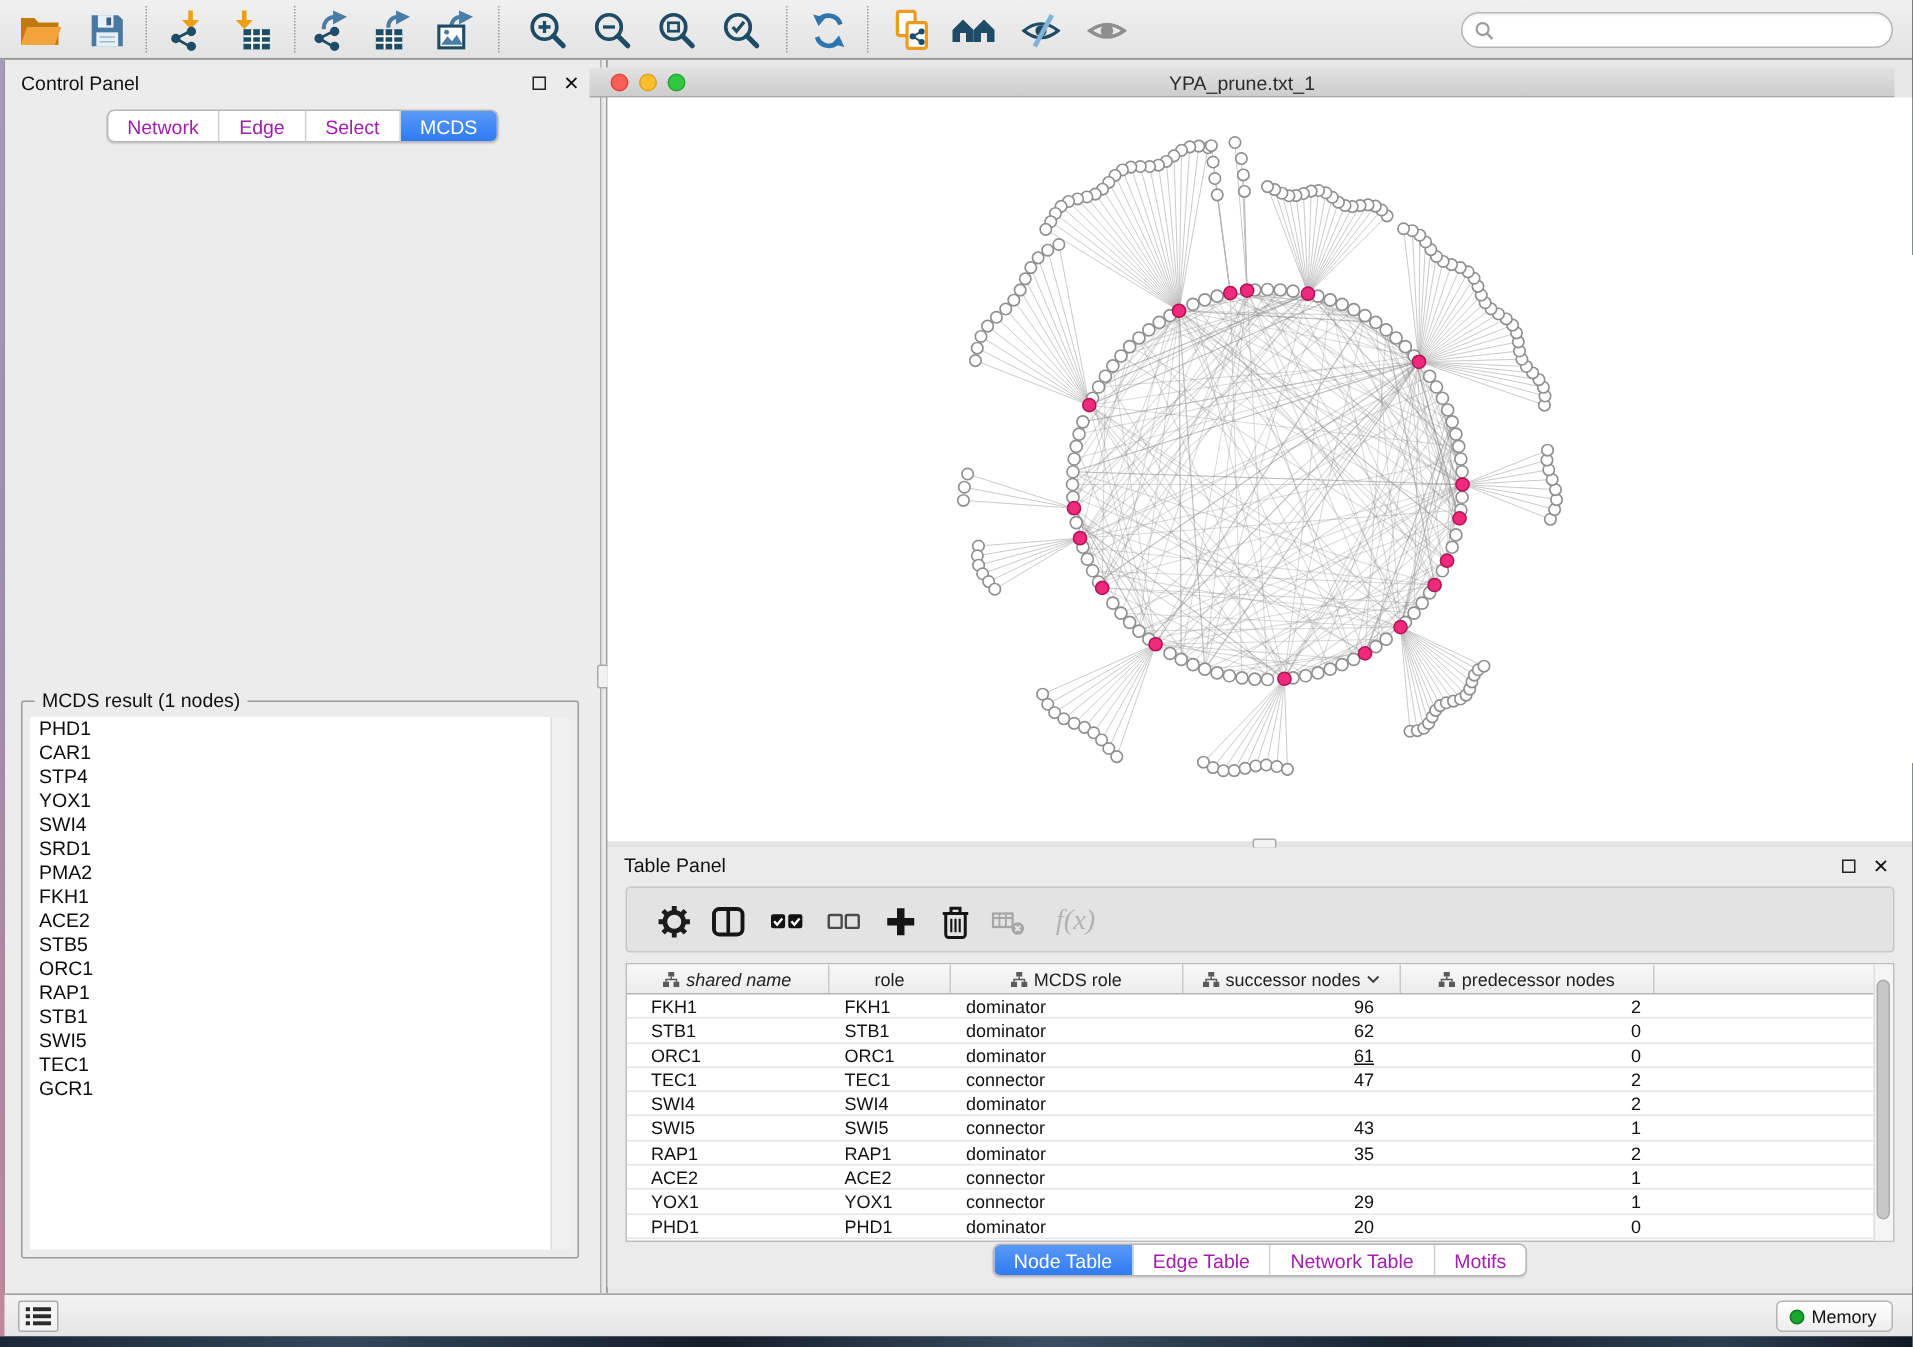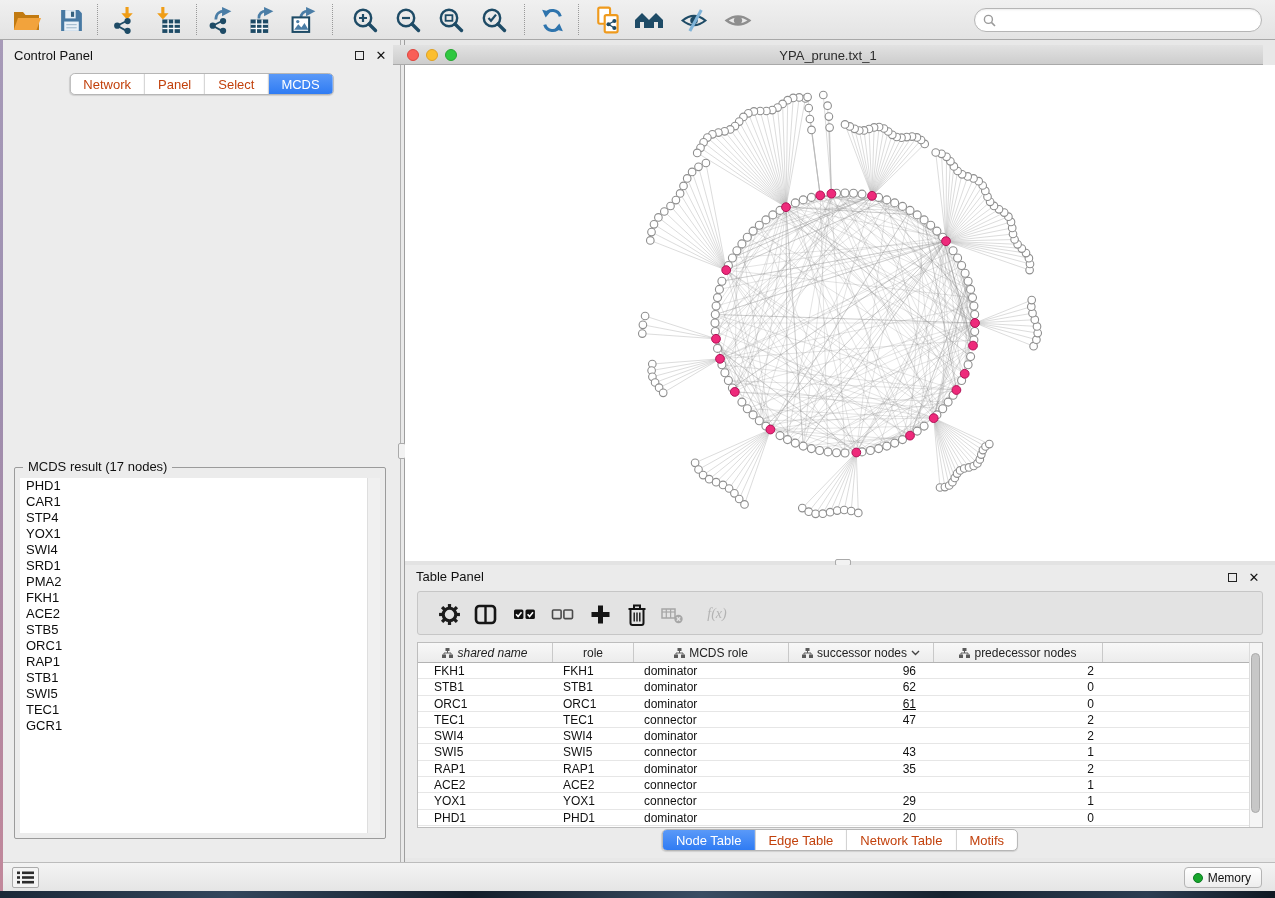--- a/index.html
+++ b/index.html
@@ -29,21 +29,21 @@
 
   
   .cpanel { position:absolute; left:3px; top:40px; width:397px; height:822px; background:#ececec; }
   .panel-title { position:absolute; left:11px; top:8px; font-size:13px; color:#111; }
   .wbtn { position:absolute; top:8px; width:14px; height:14px; display:flex; align-items:center; justify-content:center; cursor:pointer; }
   .float-glyph { width:9px; height:9px; border:1.5px solid #222; }
   .close-glyph { font-size:13px; font-weight:bold; color:#111; line-height:1; }
 
   .segbar { position:absolute; display:flex; background:#fff; border:1px solid #b6b6b6; border-radius:5px;
     overflow:hidden; height:22px; box-shadow:0 1px 1px rgba(0,0,0,.12); }
-  .seg { padding:0 13px; line-height:21px; font-size:13px; color:#c2410c; border-left:1px solid #cfcfcf; cursor:pointer; white-space:nowrap; }
+  .seg { padding:0 13px; line-height:21px; font-size:13px; color:#a21caf; border-left:1px solid #cfcfcf; cursor:pointer; white-space:nowrap; }
   .seg:first-child { border-left:none; }
   .seg.sel { background:linear-gradient(180deg,#5a99f8,#2f7bf3); color:#fff; }
 
   .cp-tabs { left:50%; top:33px; transform:translateX(-50%); }
 
   .cp-content { position:absolute; left:7px; top:55px; width:383px; height:365px;
     background:#e4e4e4; border:1px solid #c0c0c0; border-radius:4px; }
   .crit-label { position:absolute; top:13px; width:100%; text-align:center; font-size:13px; color:#141414; }
   .dropdown { position:absolute; left:35px; top:38px; width:312px; height:24px; background:linear-gradient(#ffffff,#f4f4f4);
     border:1px solid #b0b0b0; border-radius:5px; display:flex; align-items:center; padding:0 24px 0 12px; cursor:pointer;
@@ -74,21 +74,21 @@
   .tl { position:absolute; top:4px; width:12px; height:12px; border-radius:50%; cursor:pointer; }
   .net-title { position:absolute; width:100%; top:3px; text-align:center; font-size:13px; color:#2c2c2c; }
   .net-canvas { position:absolute; left:405px; top:65px; width:870px; height:496px; background:#fff; }
 
   
   .tpanel { position:absolute; left:405px; top:565px; width:870px; height:293px; background:#ebebeb; }
   .tp-toolbar { position:absolute; left:12px; top:26px; right:12px; height:44px; background:#e3e3e3;
     border:1px solid #c6c6c6; border-radius:3px; }
   .tpi { position:absolute; top:8px; width:30px; height:28px; border:none; background:transparent;
     display:flex; align-items:center; justify-content:center; cursor:pointer; }
-  .fx-label { font-family:"Liberation Serif","DejaVu Serif",serif; font-style:italic; font-size:14px; color:#b3b3b3; }
+  .fx-label { font-family:"Liberation Serif","DejaVu Serif",serif; font-style:italic; font-size:19px; color:#b3b3b3; }
 
   .ntable { position:absolute; left:12px; top:77px; right:12px; height:186px; background:#fff; border:1px solid #bdbdbd; }
   .thead { position:absolute; left:0; top:0; right:13px; height:20px; background:linear-gradient(#f8f8f8,#ececec);
     border-bottom:1px solid #b3b3b3; display:flex; }
   .th { display:flex; align-items:center; justify-content:center; gap:4px; font-size:12px; color:#222;
     border-right:1px solid #c9c9c9; height:100%; cursor:pointer; }
   .tbody { position:absolute; left:0; top:20px; right:13px; bottom:0; overflow:hidden; }
   .trow { display:flex; height:16.3px; border-bottom:1px solid #e6e6e6; cursor:default; }
   .td { font-size:12px; color:#111; line-height:16px; white-space:nowrap; overflow:hidden; }
   .vscroll { position:absolute; right:0; top:0; bottom:0; width:13px; background:#f5f5f5; border-left:1px solid #dcdcdc; }
@@ -286,28 +286,28 @@
     <div class="panel-title">Control Panel</div>
     <div class="wbtn" style="right:34px">
         <div class="float-glyph"></div>
       </div>
     <div class="wbtn" style="right:12px">
         <span class="close-glyph">✕</span>
       </div>
 
     <div class="segbar cp-tabs">
         <div class="seg">Network</div>
-        <div class="seg">Panel</div>
+        <div class="seg">Edge</div>
         <div class="seg">Select</div>
         <div class="seg sel">MCDS</div>
       </div>
 
 
     <div class="groupbox">
-      <div class="legend">MCDS result (17 nodes)</div>
+      <div class="legend">MCDS result (1 nodes)</div>
       <div class="mcds-list">
           <div class="mcds-item">PHD1</div>
           <div class="mcds-item">CAR1</div>
           <div class="mcds-item">STP4</div>
           <div class="mcds-item">YOX1</div>
           <div class="mcds-item">SWI4</div>
           <div class="mcds-item">SRD1</div>
           <div class="mcds-item">PMA2</div>
           <div class="mcds-item">FKH1</div>
           <div class="mcds-item">ACE2</div>

